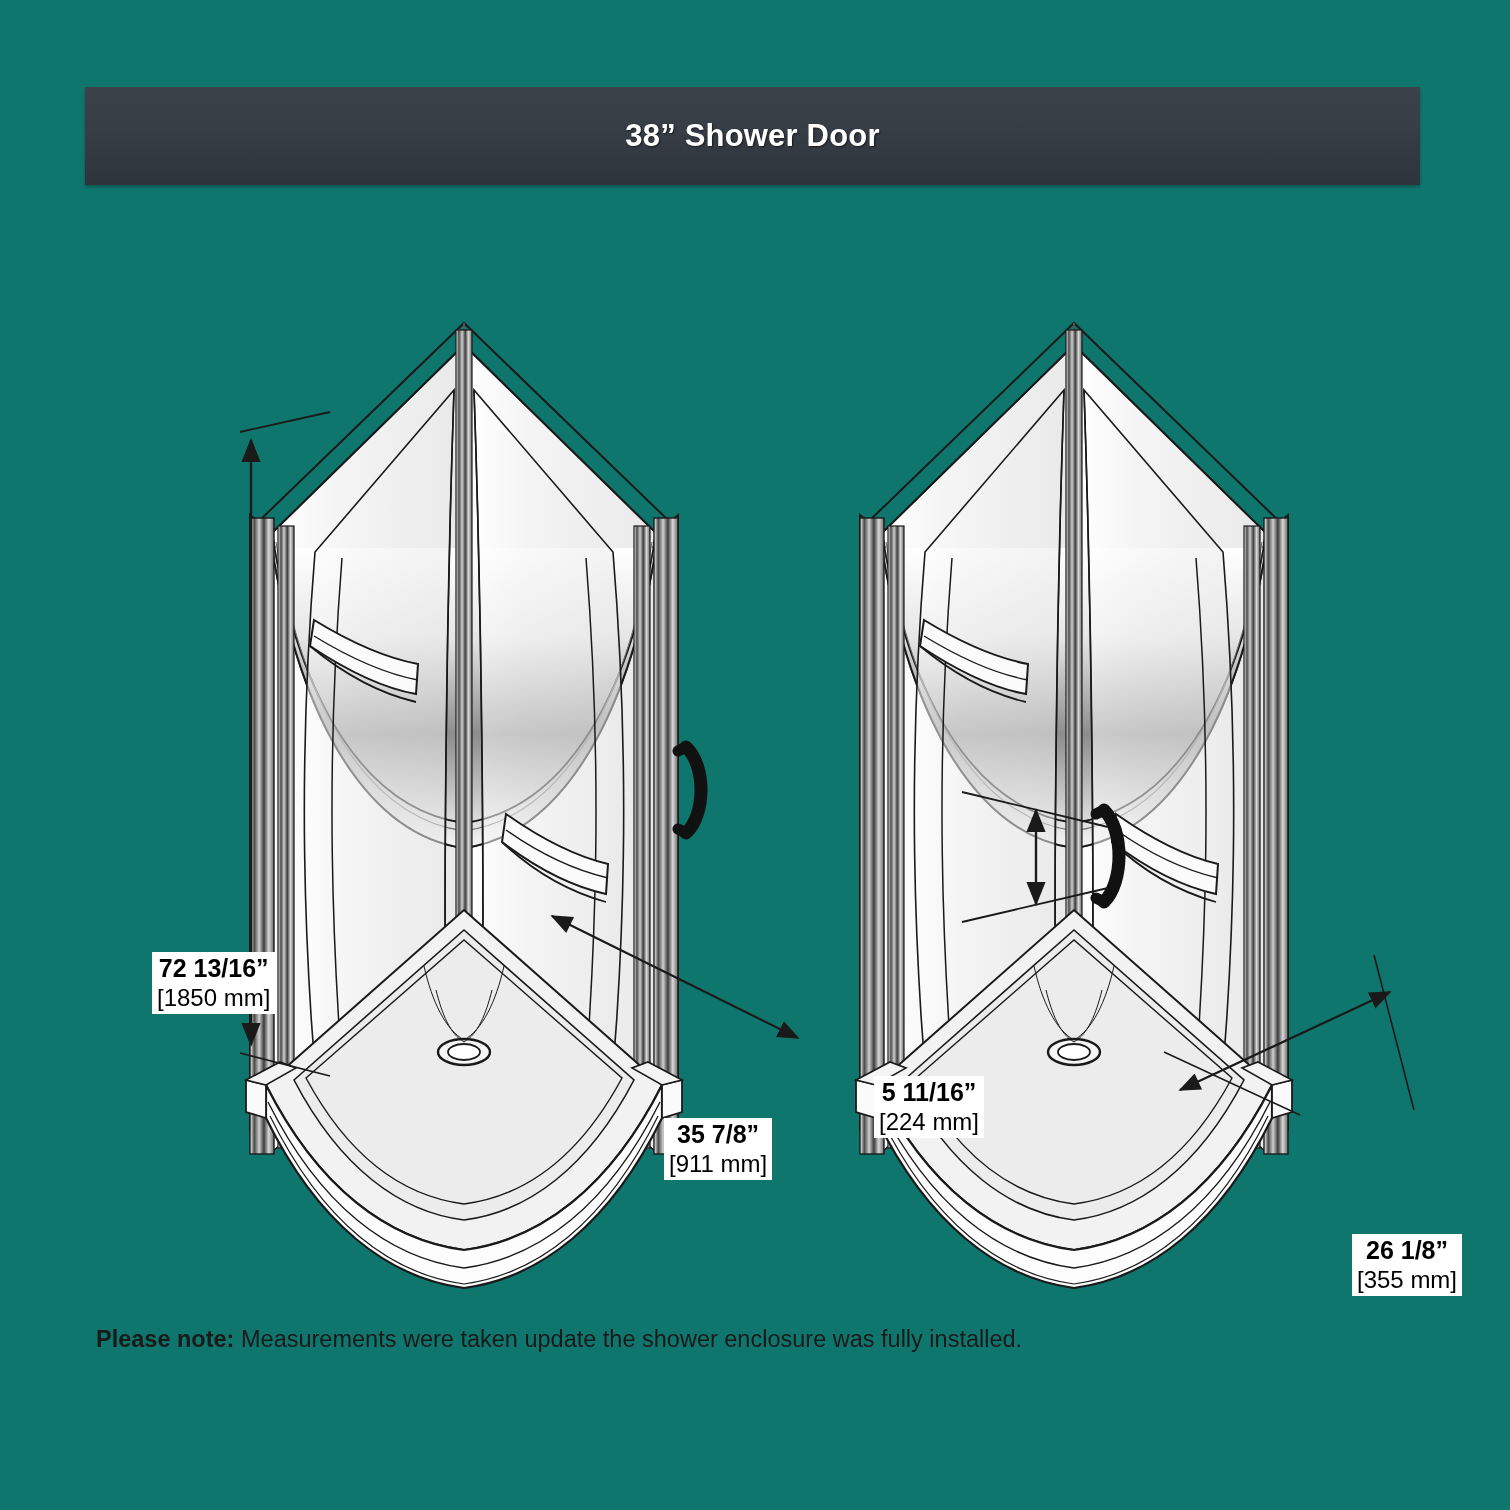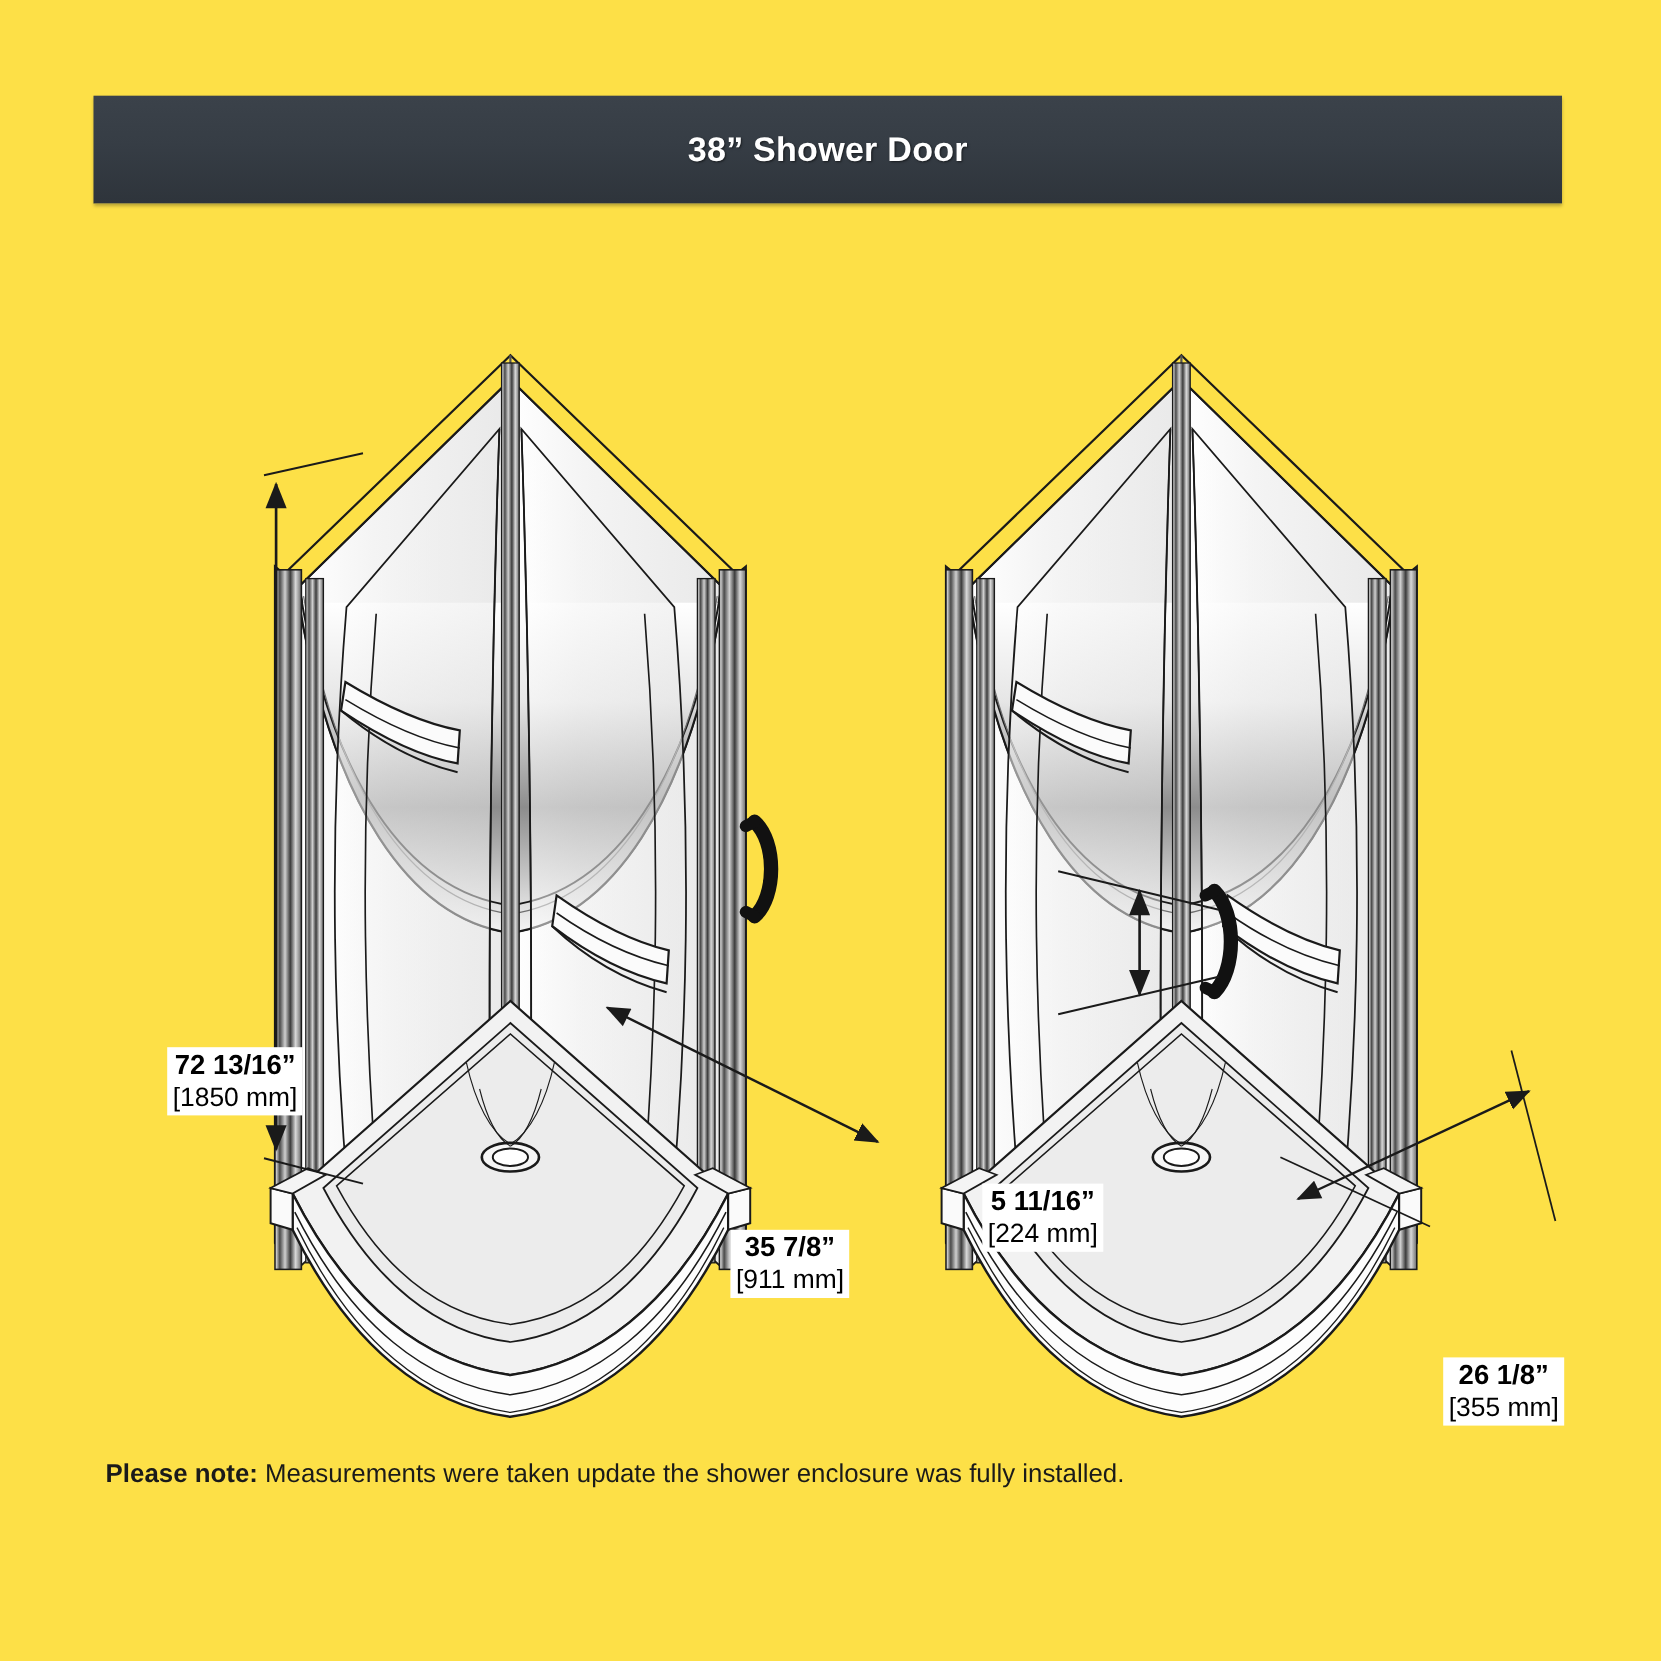--- a/index.html
+++ b/index.html
@@ -6,21 +6,21 @@
   html, body {
     margin: 0; padding: 0;
     width: 1510px; height: 1510px;
     background: #ffffff;
     font-family: "Liberation Sans", sans-serif;
     overflow: hidden;
   }
   #page {
     position: relative;
     width: 1510px; height: 1510px;
-    background: #fde047;
+    background: #0f766e;
   }
 
   
   #header-banner {
     position: absolute;
     left: 85px; top: 87px;
     width: 1335px; height: 98px;
     background: linear-gradient(180deg, #3b424a 0%, #363d45 45%, #2e343b 100%);
     box-shadow: 0 2px 3px rgba(0,0,0,0.28);
     display: flex;
@@ -53,22 +53,22 @@
     line-height: 1.18;
     padding: 2px 5px;
     white-space: nowrap;
     margin-left: 48px;
   }
   .dim-label .dim-imperial { font-size: 25px; font-weight: bold; display: block; }
   .dim-label .dim-metric   { font-size: 24px; font-weight: normal; display: block; }
 
   #dim-height-label   { left: 104px;  top: 742px;  }
   #dim-width-label    { left: 616px;  top: 908px;  }
-  #dim-handle-label   { left: 845px;  top: 866px;  }
-  #dim-depth-label    { left: 1264px; top: 1024px; }
+  #dim-handle-label   { left: 826px;  top: 866px;  }
+  #dim-depth-label    { left: 1304px; top: 1024px; }
 
   
   #footer-note {
     position: absolute;
     left: 96px; top: 1322px;
     width: 1310px;
     font-size: 23.5px;
     line-height: 1.52;
     color: #1a1a1a;
   }

